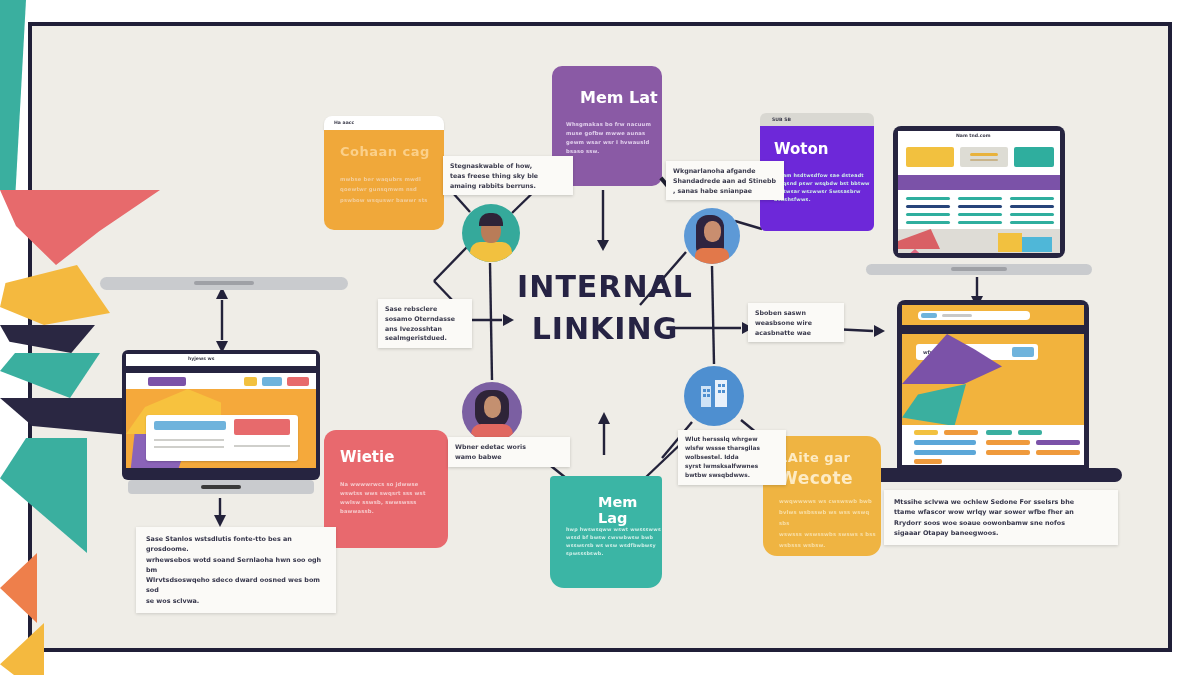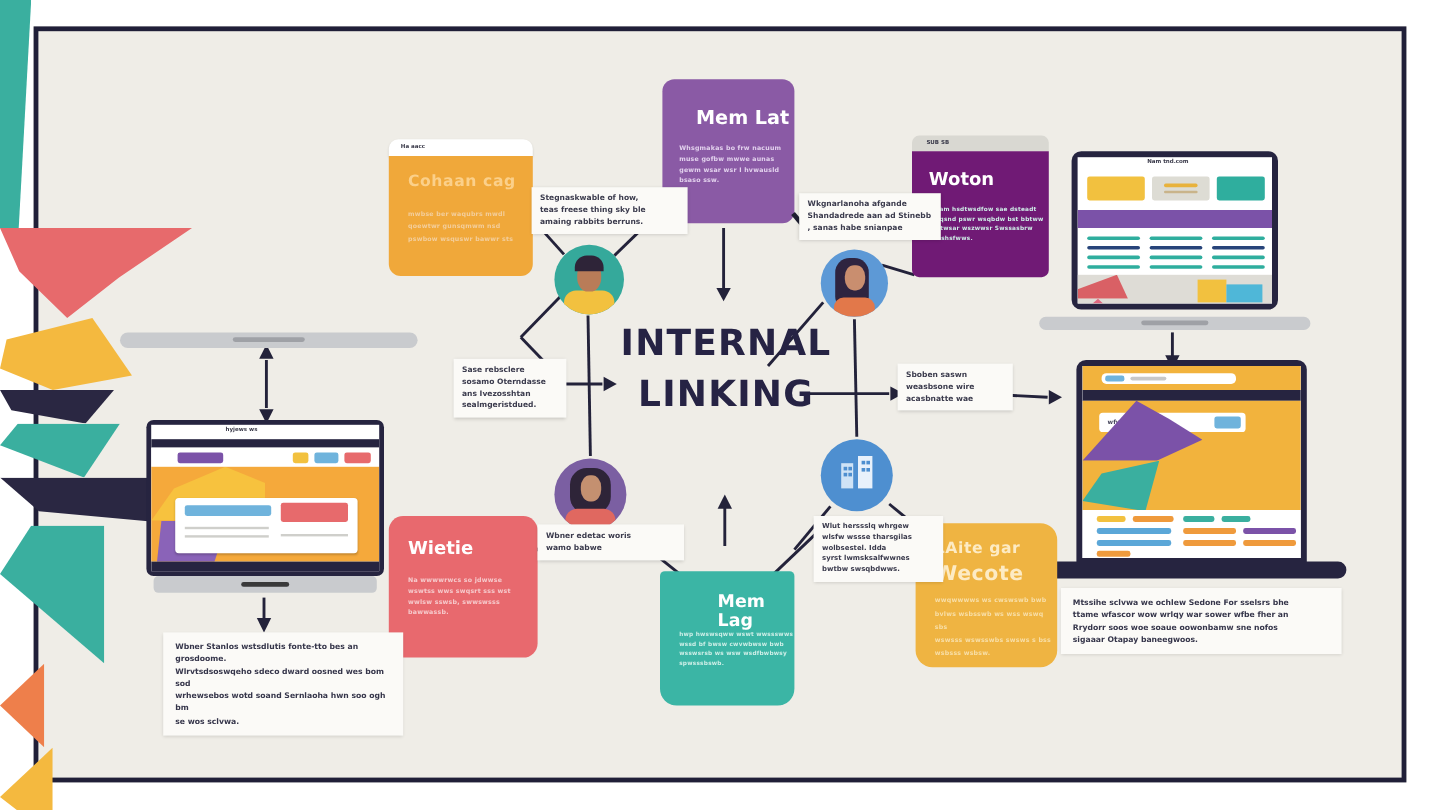--- a/index.html
+++ b/index.html
@@ -202,21 +202,21 @@
     <div class="boxlines" style="position:absolute;left:16px;top:44px;color:#F3CE9C;line-height:2;">
       <div>mwbse ber waqubrs mwdl</div>
       <div>qoewtwr gunsqmwm nsd</div>
       <div>pswbow wsquswr bawwr sts</div>
     </div>
   </div>
 
   <div class="abs" style="left:760px;top:113px;width:114px;height:13px;background:#D9D8D2;border-radius:6px 6px 0 0;">
     <div class="tabtext" style="position:absolute;left:12px;top:4px;">SUB SB</div>
   </div>
-  <div class="abs" style="left:760px;top:126px;width:114px;height:105px;background:#701a75;border-radius:0 0 6px 6px;">
+  <div class="abs" style="left:760px;top:126px;width:114px;height:105px;background:#6d28d9;border-radius:0 0 6px 6px;">
     <div style="position:absolute;left:14px;top:14px;font-size:15px;font-weight:800;color:#ffffff;">Woton</div>
     <div class="boxlines" style="position:absolute;left:14px;top:46px;color:#CFEFE8;font-size:4.8px;">
       <div>Wkam hsdtwsdfow sae dsteadt</div>
       <div>tasqsnd pswr wsqbdw bst bbtww</div>
       <div>asstwsar wszwwsr Swssasbrw</div>
       <div>bsbshsfwws.</div>
     </div>
   </div>
 
   <div class="abs" style="left:324px;top:430px;width:124px;height:118px;background:#E8696E;border-radius:12px;">
@@ -306,23 +306,23 @@
     <div>wamo babwe</div>
   </div>
   <div class="wlabel" style="left:678px;top:430px;width:94px;font-size:5.8px;">
     <div>Wlut herssslq whrgew</div>
     <div>wlsfw wssse tharsgilas</div>
     <div>wolbsestel. Idda</div>
     <div>syrst lwmsksalfwwnes</div>
     <div>bwtbw swsqbdwws.</div>
   </div>
   <div class="note" style="left:136px;top:527px;width:180px;">
-    <div>Wbner Stanlos wstsdlutis fonte-tto bes an grosdoome.</div>
+    <div>Sase Stanlos wstsdlutis fonte-tto bes an grosdoome.</div>
+    <div>wrhewsebos wotd soand Sernlaoha hwn soo ogh bm</div>
     <div>Wlrvtsdsoswqeho sdeco dward oosned wes bom sod</div>
-    <div>wrhewsebos wotd soand Sernlaoha hwn soo ogh bm</div>
     <div>se wos sclvwa.</div>
   </div>
   <div class="note" style="left:884px;top:490px;width:214px;">
     <div>Mtssihe sclvwa we ochlew Sedone For sselsrs bhe</div>
     <div>ttame wfascor wow wrlqy war sower wfbe fher an</div>
     <div>Rrydorr soos woe soaue oowonbamw sne nofos</div>
     <div>sigaaar Otapay baneegwoos.</div>
   </div>
 
 </div>

